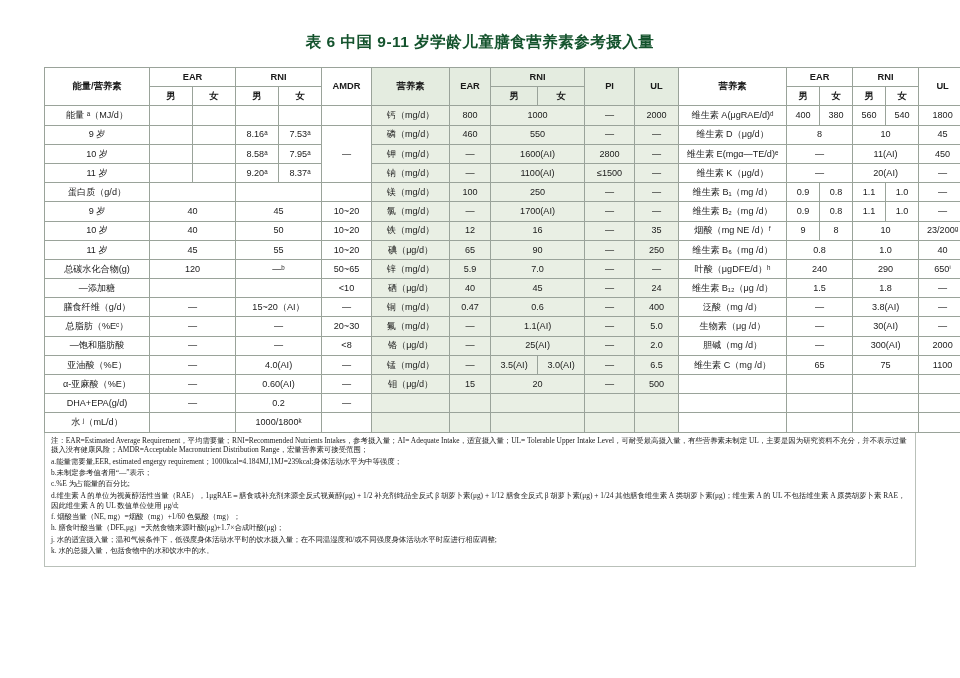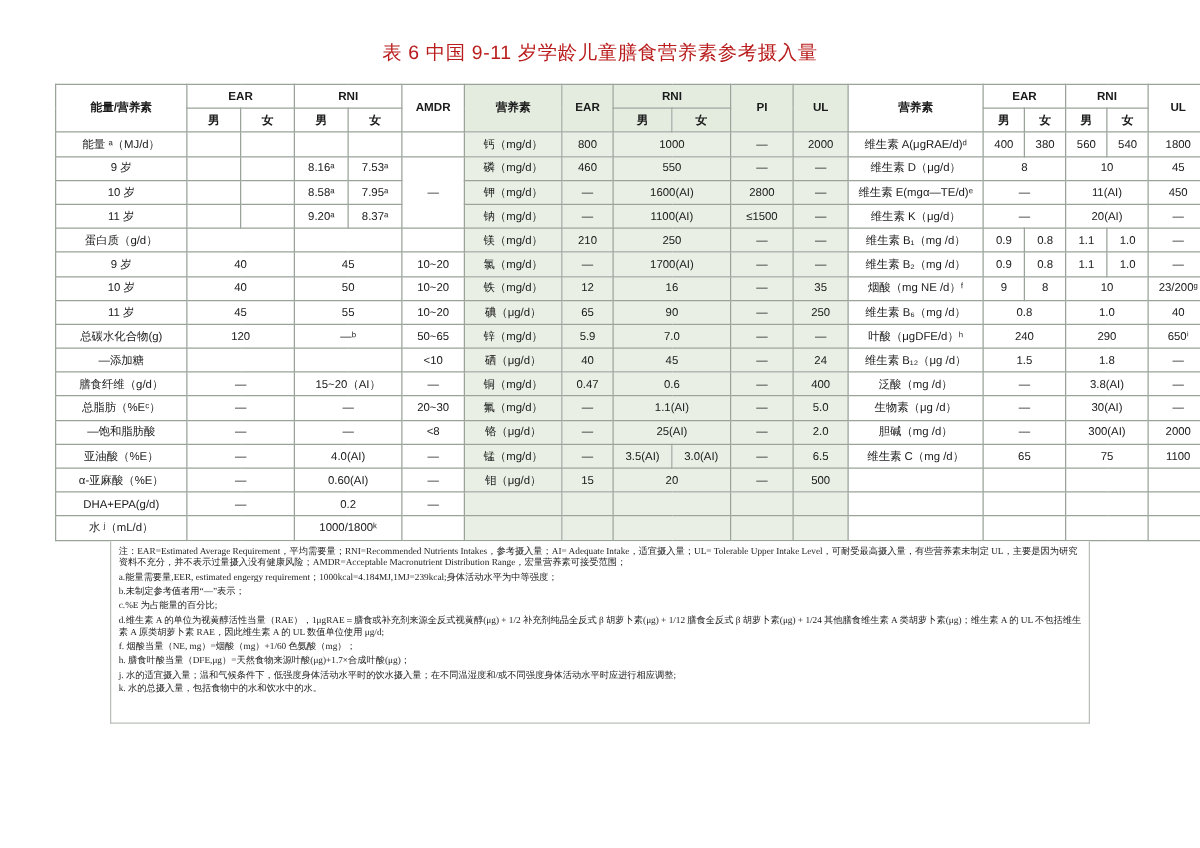--- a/index.html
+++ b/index.html
@@ -11,22 +11,22 @@
   }
   #page {
     position: relative;
     width: 960px; height: 678px;
     background: #fff;
     overflow: hidden;
   }
   .title {
     text-align: center;
     font-size: 15.5px;
-    font-weight: normal;
-    color: #b91c1c;
+    font-weight: bold;
+    color: #14532d;
     letter-spacing: .5px;
     padding-top: 32px;
     padding-bottom: 14px;
     font-family: "Liberation Sans", "DejaVu Sans", sans-serif;
   }
   .table-wrap {
     margin: 0 auto;
     width: 872px;
   }
   table.grid {
@@ -62,26 +62,26 @@
     text-align: left;
     padding-left: 6px;
     font-weight: bold;
   }
   .lbl-right {
     text-align: right;
     padding-right: 8px;
   }
   .lbl-c { text-align: center; margin-left: 12px; }
   .notes {
-    width: 784px;
+    width: 872px;
     margin: 0 auto;
     margin-top: 0px;
     border: 1px solid #b9c0b9;
     border-top: none;
-    padding: 3px 6px 21px 6px;
+    padding: 3px 6px 9px 6px;
     background: #fff;
   }
   .notes p {
     margin: 0 0 1.6px 0;
     font-size: 7.4px;
     line-height: 1.32;
     color: #1a1a1a;
     font-family: "Liberation Serif", "DejaVu Serif", serif;
     white-space: normal;
   }
@@ -215,21 +215,21 @@
             <td class="plain" colspan="2">—</td>
             <td class="plain" colspan="2">20(AI)</td>
             <td class="plain">—</td>
           </tr>
           <tr>
             <td class="plain lbl-left">蛋白质（g/d）</td>
             <td class="plain" colspan="2"></td>
             <td class="plain" colspan="2"></td>
             <td class="plain"></td>
             <td class="green lbl-c">镁（mg/d）</td>
-            <td class="green">210</td>
+            <td class="green">100</td>
             <td class="green" colspan="2">250</td>
             <td class="green">—</td>
             <td class="green">—</td>
             <td class="plain lbl-c">维生素 B₁（mg /d）</td>
             <td class="plain">0.9</td>
             <td class="plain">0.8</td>
             <td class="plain">1.1</td>
             <td class="plain">1.0</td>
             <td class="plain">—</td>
           </tr>

